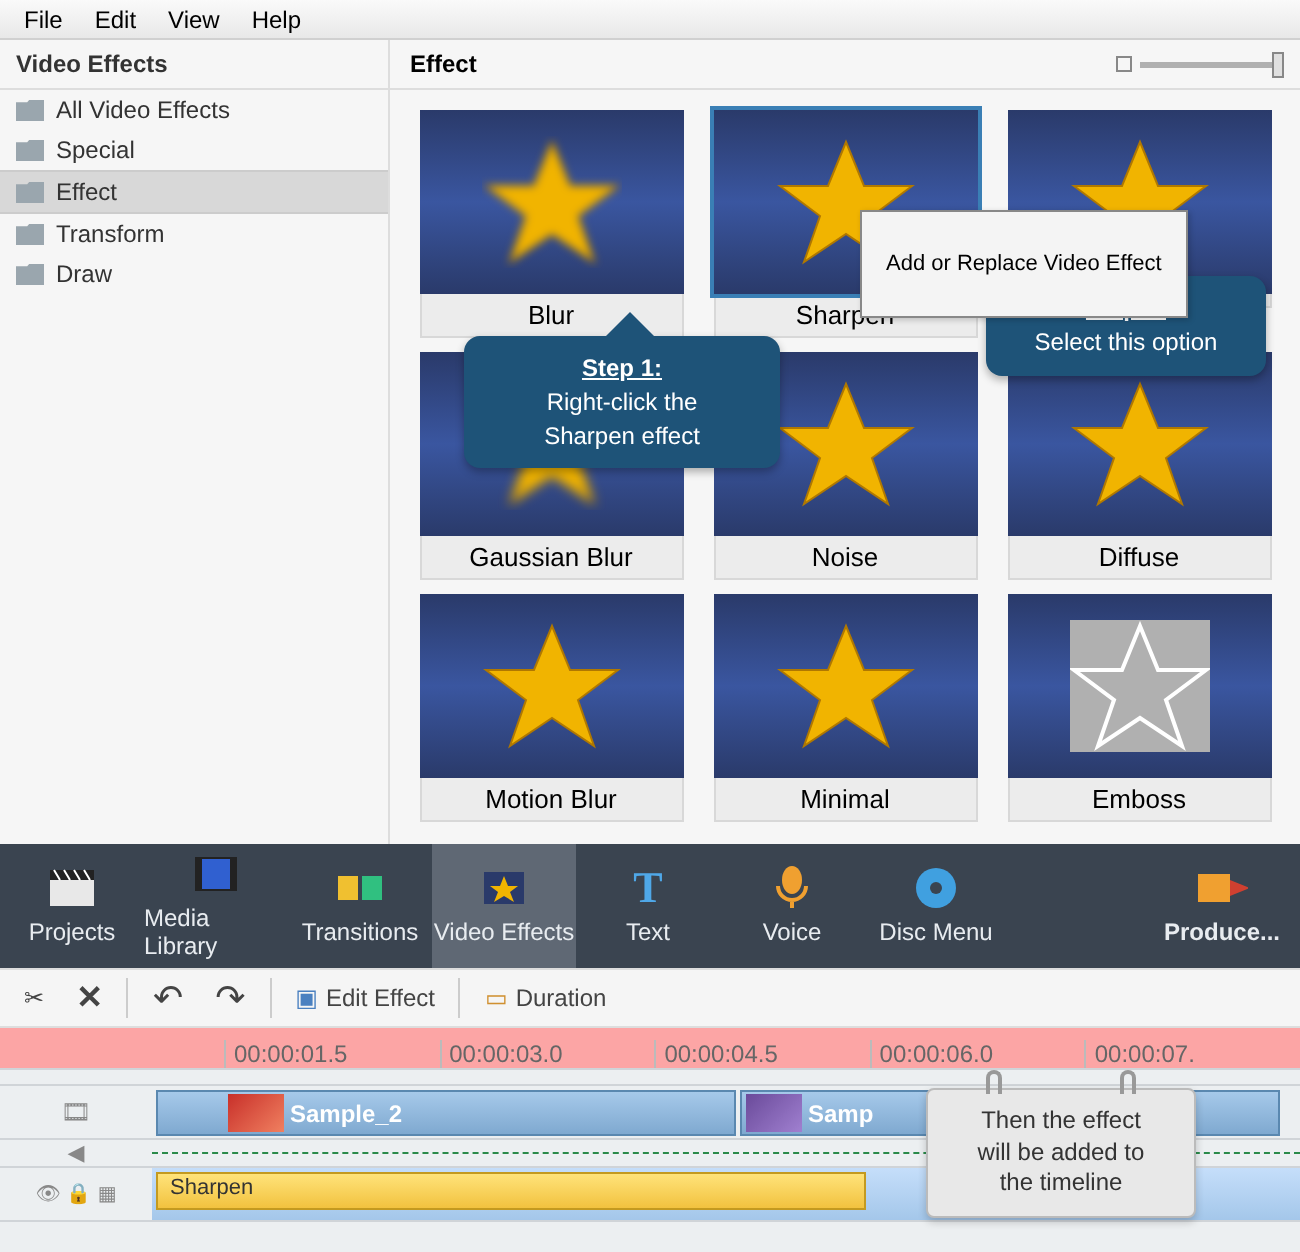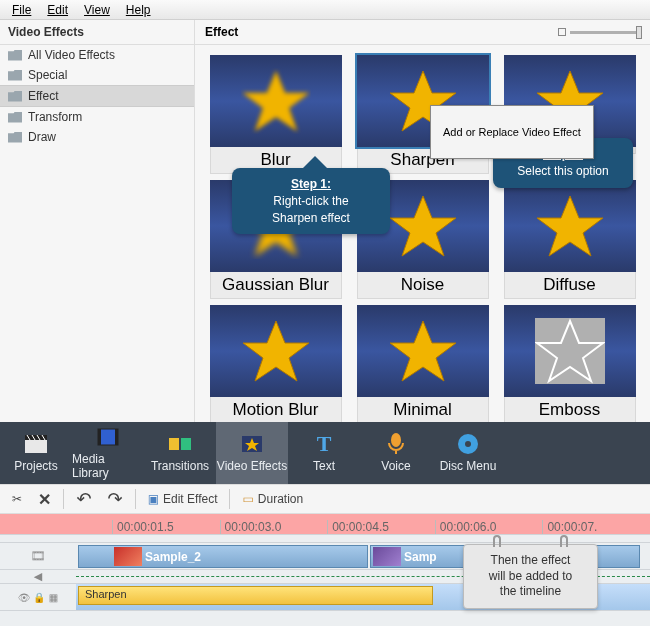--- a/index.html
+++ b/index.html
@@ -1,38 +1,38 @@
 <!DOCTYPE html>
 <html><head>
 <meta charset="utf-8">
 <style>
 * { box-sizing: border-box; margin: 0; padding: 0; font-family: "Segoe UI", Tahoma, sans-serif; font-size: 12px; }
 body { width: 650px; height: 626px; background: #f0f0f0; overflow: hidden; position: relative; }
 
-.menubar { height: 20px; background: linear-gradient(#fafafa,#e8e8e8); display: flex; align-items: center; padding: 0 4px; border-bottom: 1px solid #d0d0d0; text-decoration: underline; }
+.menubar { height: 20px; background: linear-gradient(#fafafa,#e8e8e8); display: flex; align-items: center; padding: 0 4px; border-bottom: 1px solid #d0d0d0; }
 .menubar span { padding: 2px 8px; cursor: default; }
 
 .upper { height: 402px; display: flex; background: #f6f6f6; }
 .sidebar { width: 195px; border-right: 1px solid #ddd; }
 .sidebar-header { height: 25px; padding: 5px 8px; font-weight: bold; color: #333; border-bottom: 1px solid #ddd; }
 .side-item { display: flex; align-items: center; gap: 6px; padding: 3px 8px; color: #333; cursor: default; }
 .side-item.sel { background: #d8d8d8; border-top: 1px solid #ccc; border-bottom: 1px solid #ccc; }
 .folder-ico { width: 14px; height: 11px; background: #9aa6ae; clip-path: polygon(0 15%, 40% 15%, 50% 0, 100% 0, 100% 100%, 0 100%); }
 
 .effects { flex: 1; display: flex; flex-direction: column; }
 .effects-header { height: 25px; display: flex; align-items: center; justify-content: space-between; padding: 5px 10px; font-weight: bold; border-bottom: 1px solid #ddd; }
 .zoom { display: flex; align-items: center; gap: 4px; }
 .zoom .track { width: 70px; height: 3px; background: #b0b0b0; position: relative; }
 .zoom .knob { position: absolute; right: -2px; top: -5px; width: 6px; height: 13px; background: #e0e0e0; border: 1px solid #888; }
 .grid { flex: 1; display: grid; grid-template-columns: repeat(3, 1fr); gap: 6px; padding: 10px; overflow: hidden; }
 .thumb { display: flex; flex-direction: column; align-items: center; }
 .thumb.sel .pic { outline: 2px solid #3a7fb5; }
 .pic { width: 132px; height: 92px; background: linear-gradient(180deg,#2a3a6a 0%,#3a56a0 50%,#2a3a6a 100%); display: flex; align-items: center; justify-content: center; position: relative; }
 .star { fill: #f1b400; stroke: #b07800; stroke-width: 1; }
-.cap { width: 132px; text-align: center; padding: 3px 0; font-size: 17px; background: #ececec; border: 1px solid #d8d8d8; border-top: none; }
+.cap { width: 132px; text-align: center; padding: 3px 0; font-size: 13px; background: #ececec; border: 1px solid #d8d8d8; border-top: none; }
 
 .callout { position: absolute; background: #1e5378; color: #fff; border-radius: 8px; padding: 8px 14px; font-size: 12px; text-align: center; line-height: 1.4; box-shadow: 0 2px 4px rgba(0,0,0,.3); z-index: 5; }
 .callout .step { font-weight: bold; text-decoration: underline; }
 .callout .tail { position: absolute; width: 0; height: 0; }
 .callout .tail.up { top: -12px; left: 50%; margin-left: -10px; border-left: 14px solid transparent; border-right: 14px solid transparent; border-bottom: 14px solid #1e5378; }
 
 .ctx { position: absolute; background: #f4f4f4; border: 1px solid #888; padding: 20px 12px; font-size: 11px; box-shadow: 1px 1px 3px rgba(0,0,0,.2); z-index: 6; }
 
 .toolbar { height: 62px; background: #3a4450; display: flex; align-items: center; }
 .tbtn { flex: 0 0 72px; height: 62px; display: flex; flex-direction: column; align-items: center; justify-content: center; gap: 4px; color: #e8ecf0; font-size: 11px; cursor: pointer; }
@@ -258,20 +258,29 @@
     </div>
   <div class="tbtn">
       <div class="tico">
         <svg width="22" height="22">
           <circle cx="11" cy="11" r="10" fill="#40a0e0"></circle>
           <circle cx="11" cy="11" r="3" fill="#3a4450"></circle>
         </svg>
       </div>
       <span>Disc Menu</span>
     </div>
+  <div class="tbtn produce">
+      <div class="tico">
+        <svg width="28" height="20">
+          <rect x="1" y="3" width="16" height="14" fill="#f0a030"></rect>
+          <polygon points="17,6 27,10 17,14" fill="#d04030"></polygon>
+        </svg>
+      </div>
+      <span>Produce...</span>
+    </div>
 </div>
 
 <div class="editbar">
   <div class="ebtn">
       <span>✂</span>
     </div>
   <div class="ebtn">
       <span style="font-weight:bold;font-size:16px">✕</span>
     </div>
   <div class="vline"></div>

